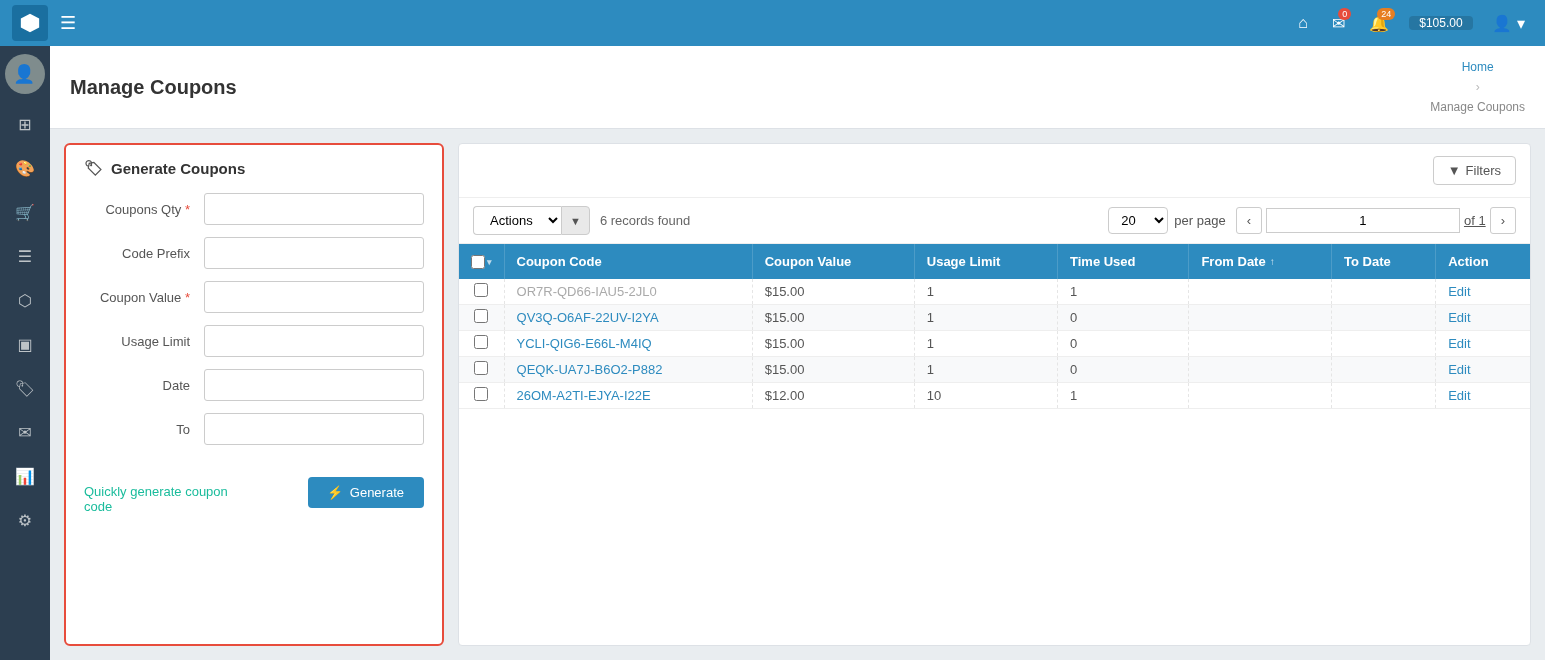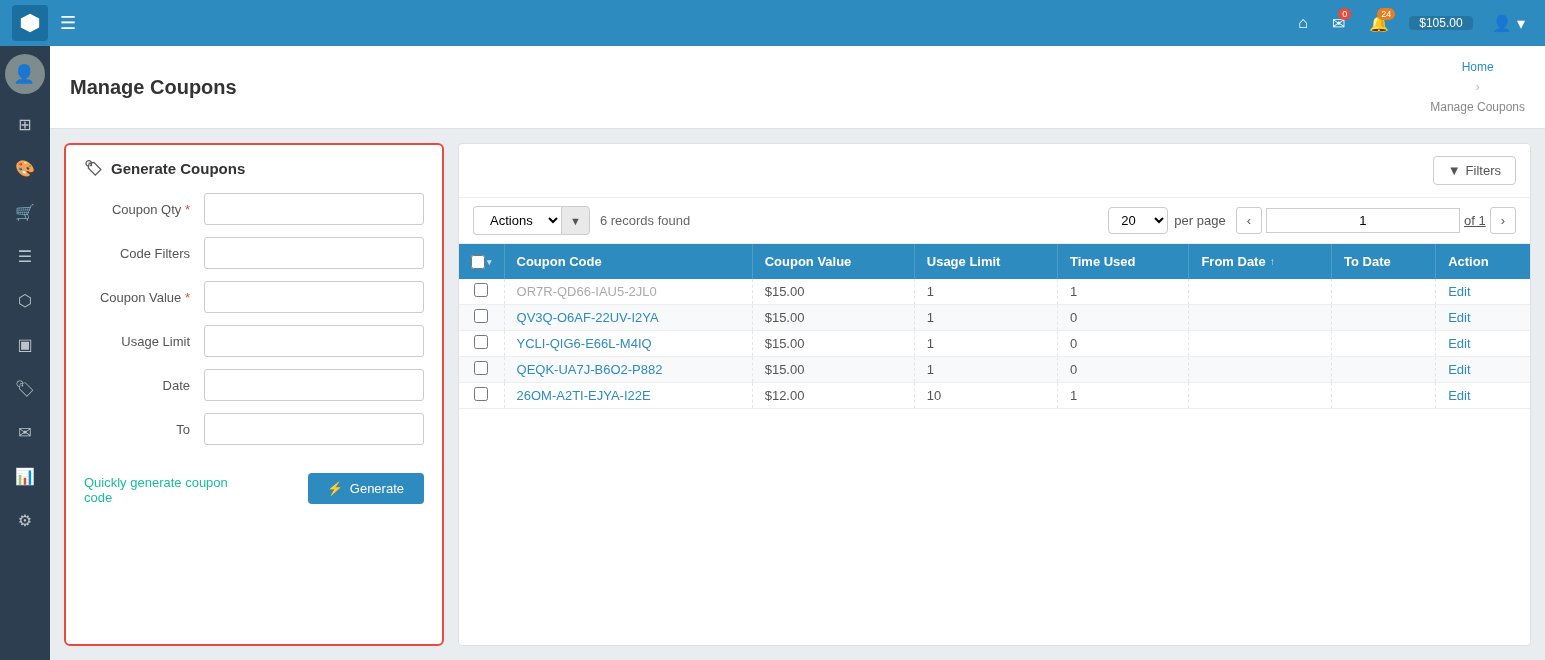--- a/index.html
+++ b/index.html
@@ -68,21 +68,21 @@
       width: 380px;
       flex-shrink: 0;
       padding: 14px 18px 18px;
     }
     .gen-panel-title { display: flex; align-items: center; gap: 8px; font-size: 15px; font-weight: 600; color: #333; margin-bottom: 16px; }
     .gen-panel-title .tag-icon { color: #555; font-size: 15px; }
     .form-row { display: flex; align-items: center; margin-bottom: 12px; }
     .form-label { width: 120px; text-align: right; padding-right: 14px; color: #555; font-size: 13px; flex-shrink: 0; }
     .form-label .req { color: #e74c3c; }
     .form-input { flex: 1; height: 32px; border: 1px solid #ccc; border-radius: 3px; padding: 0 8px; font-size: 13px; outline: none; }
-    .gen-hint { color: #1abc9c; font-size: 13px; text-align: center; margin-top: 14px; margin-bottom: 10px; }
+    .gen-hint { color: #1abc9c; font-size: 13px; text-align: center; margin-top: 23px; margin-bottom: 10px; }
     .gen-btn { background: #2d8bbf; color: white; border: none; border-radius: 4px; padding: 8px 20px; font-size: 13px; cursor: pointer; display: flex; align-items: center; gap: 6px; }
 
     
     .table-panel { flex: 1; background: white; border-radius: 4px; display: flex; flex-direction: column; overflow: hidden; border: 1px solid #dde1e6; }
     .table-toolbar { display: flex; align-items: center; padding: 12px 14px; gap: 10px; border-bottom: 1px solid #eee; flex-shrink: 0; }
     .filter-btn { margin-left: auto; background: white; border: 1px solid #ccc; border-radius: 4px; padding: 6px 14px; font-size: 13px; cursor: pointer; display: flex; align-items: center; gap: 5px; color: #555; }
     .actions-select-wrap { display: flex; }
     .actions-select { border: 1px solid #ccc; border-right: none; border-radius: 4px 0 0 4px; padding: 5px 12px; font-size: 13px; background: white; outline: none; cursor: pointer; }
     .actions-dropdown-btn { border: 1px solid #ccc; border-radius: 0 4px 4px 0; background: #e9e9e9; padding: 5px 8px; cursor: pointer; font-size: 11px; color: #555; }
     .records-info { color: #666; font-size: 13px; }
@@ -200,26 +200,26 @@
 
     <div class="page-body">
 
       <div class="gen-panel">
         <div class="gen-panel-title">
           <span class="tag-icon">🏷</span>
           <span>Generate Coupons</span>
         </div>
         <div class="form-row">
           <label class="form-label">
-            <span>Coupon Qty</span> <span class="req">*</span>
+            <span>Coupons Qty</span> <span class="req">*</span>
           </label>
           <input class="form-input" type="text" value="" style="">
         </div>
         <div class="form-row">
-          <label class="form-label">Code Filters</label>
+          <label class="form-label">Code Prefix</label>
           <input class="form-input" type="text" value="" style="">
         </div>
         <div class="form-row">
           <label class="form-label">
             <span>Coupon Value</span> <span class="req">*</span>
           </label>
           <input class="form-input" type="text" value="" style="">
         </div>
         <div class="form-row">
           <label class="form-label">Usage Limit</label>

